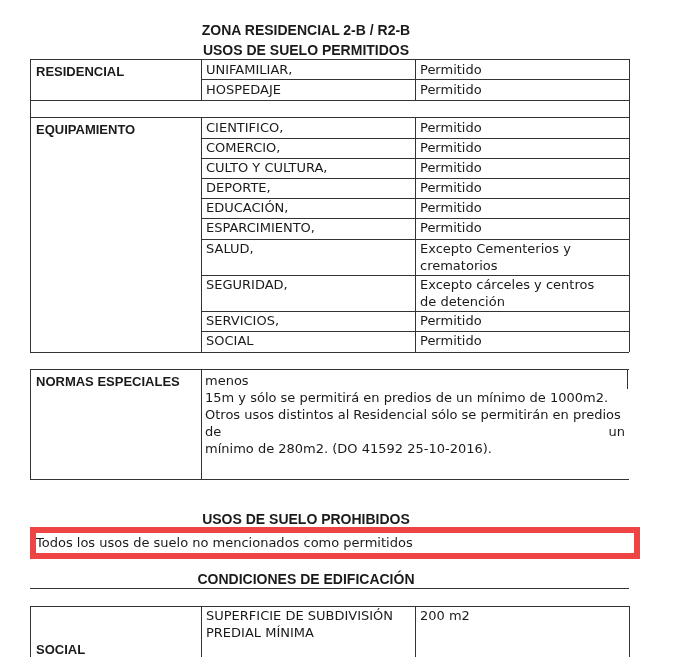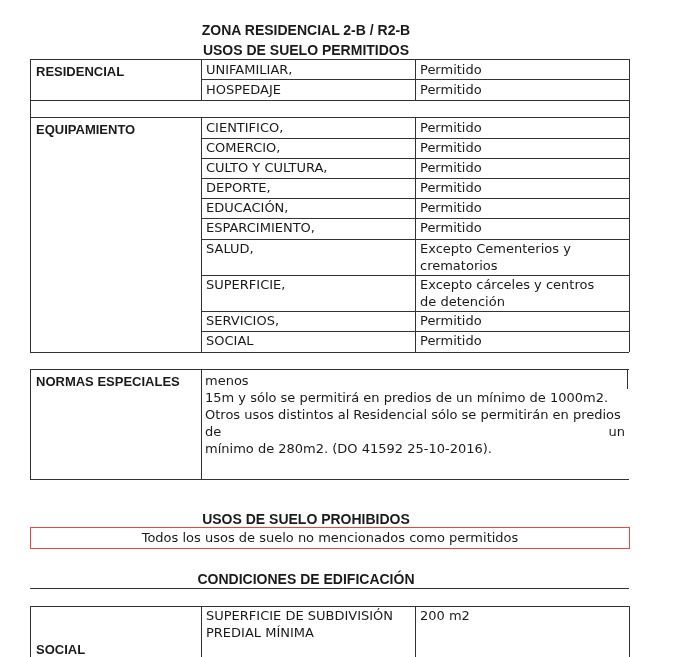--- a/index.html
+++ b/index.html
@@ -60,21 +60,21 @@
 <div class="txt" style="left:420px; top:160px;">Permitido</div>
 <div class="txt" style="left:206px; top:180px;">DEPORTE,</div>
 <div class="txt" style="left:420px; top:180px;">Permitido</div>
 <div class="txt" style="left:206px; top:200px;">EDUCACIÓN,</div>
 <div class="txt" style="left:420px; top:200px;">Permitido</div>
 <div class="txt" style="left:206px; top:220px;">ESPARCIMIENTO,</div>
 <div class="txt" style="left:420px; top:220px;">Permitido</div>
 <div class="txt" style="left:206px; top:241px;">SALUD,</div>
 <div class="txt" style="left:420px; top:241px;">Excepto Cementerios y</div>
 <div class="txt" style="left:420px; top:258px;">crematorios</div>
-<div class="txt" style="left:206px; top:277px;">SUPERFICIE,</div>
+<div class="txt" style="left:206px; top:277px;">SEGURIDAD,</div>
 <div class="txt" style="left:420px; top:277px;">Excepto cárceles y centros</div>
 <div class="txt" style="left:420px; top:294px;">de detención</div>
 <div class="txt" style="left:206px; top:313px;">SERVICIOS,</div>
 <div class="txt" style="left:420px; top:313px;">Permitido</div>
 <div class="txt" style="left:206px; top:333px;">SOCIAL</div>
 <div class="txt" style="left:420px; top:333px;">Permitido</div>
 
 <div>
   <div class="hline" style="left:30px; width:599px; top:369px;"></div>
   <div class="vline" style="left:30px; top:369px; height:110px;"></div>
@@ -88,21 +88,21 @@
   <div>15m y sólo se permitirá en predios de un mínimo de 1000m2.</div>
   <div>Otros usos distintos al Residencial sólo se permitirán en predios</div>
   <div class="just">
     <span>de</span>
     <span>un</span>
   </div>
   <div>mínimo de 280m2. (DO 41592 25-10-2016).</div>
 </div>
 
 <div class="title" style="top:511px;">USOS DE SUELO PROHIBIDOS</div>
-<div style="position:absolute; left:30px; top:527px; width:598px; height:20px; border:1px solid #ef4444; text-align:center; font-size:13px; line-height:20px;">
+<div style="position:absolute; left:30px; top:527px; width:598px; height:20px; border:6px solid #ef4444; text-align:left; font-size:13px; line-height:20px;">
   <span>Todos los usos de suelo no mencionados como permitidos</span>
 </div>
 
 <div class="title" style="top:571px;">CONDICIONES DE EDIFICACIÓN</div>
 <div class="hline" style="left:30px; width:599px; top:588px;"></div>
 <div>
   <div class="hline" style="left:30px; width:599px; top:606px;"></div>
   <div class="vline" style="left:30px; top:606px; height:51px;"></div>
   <div class="vline" style="left:201px; top:606px; height:51px;"></div>
   <div class="vline" style="left:415px; top:606px; height:51px;"></div>

